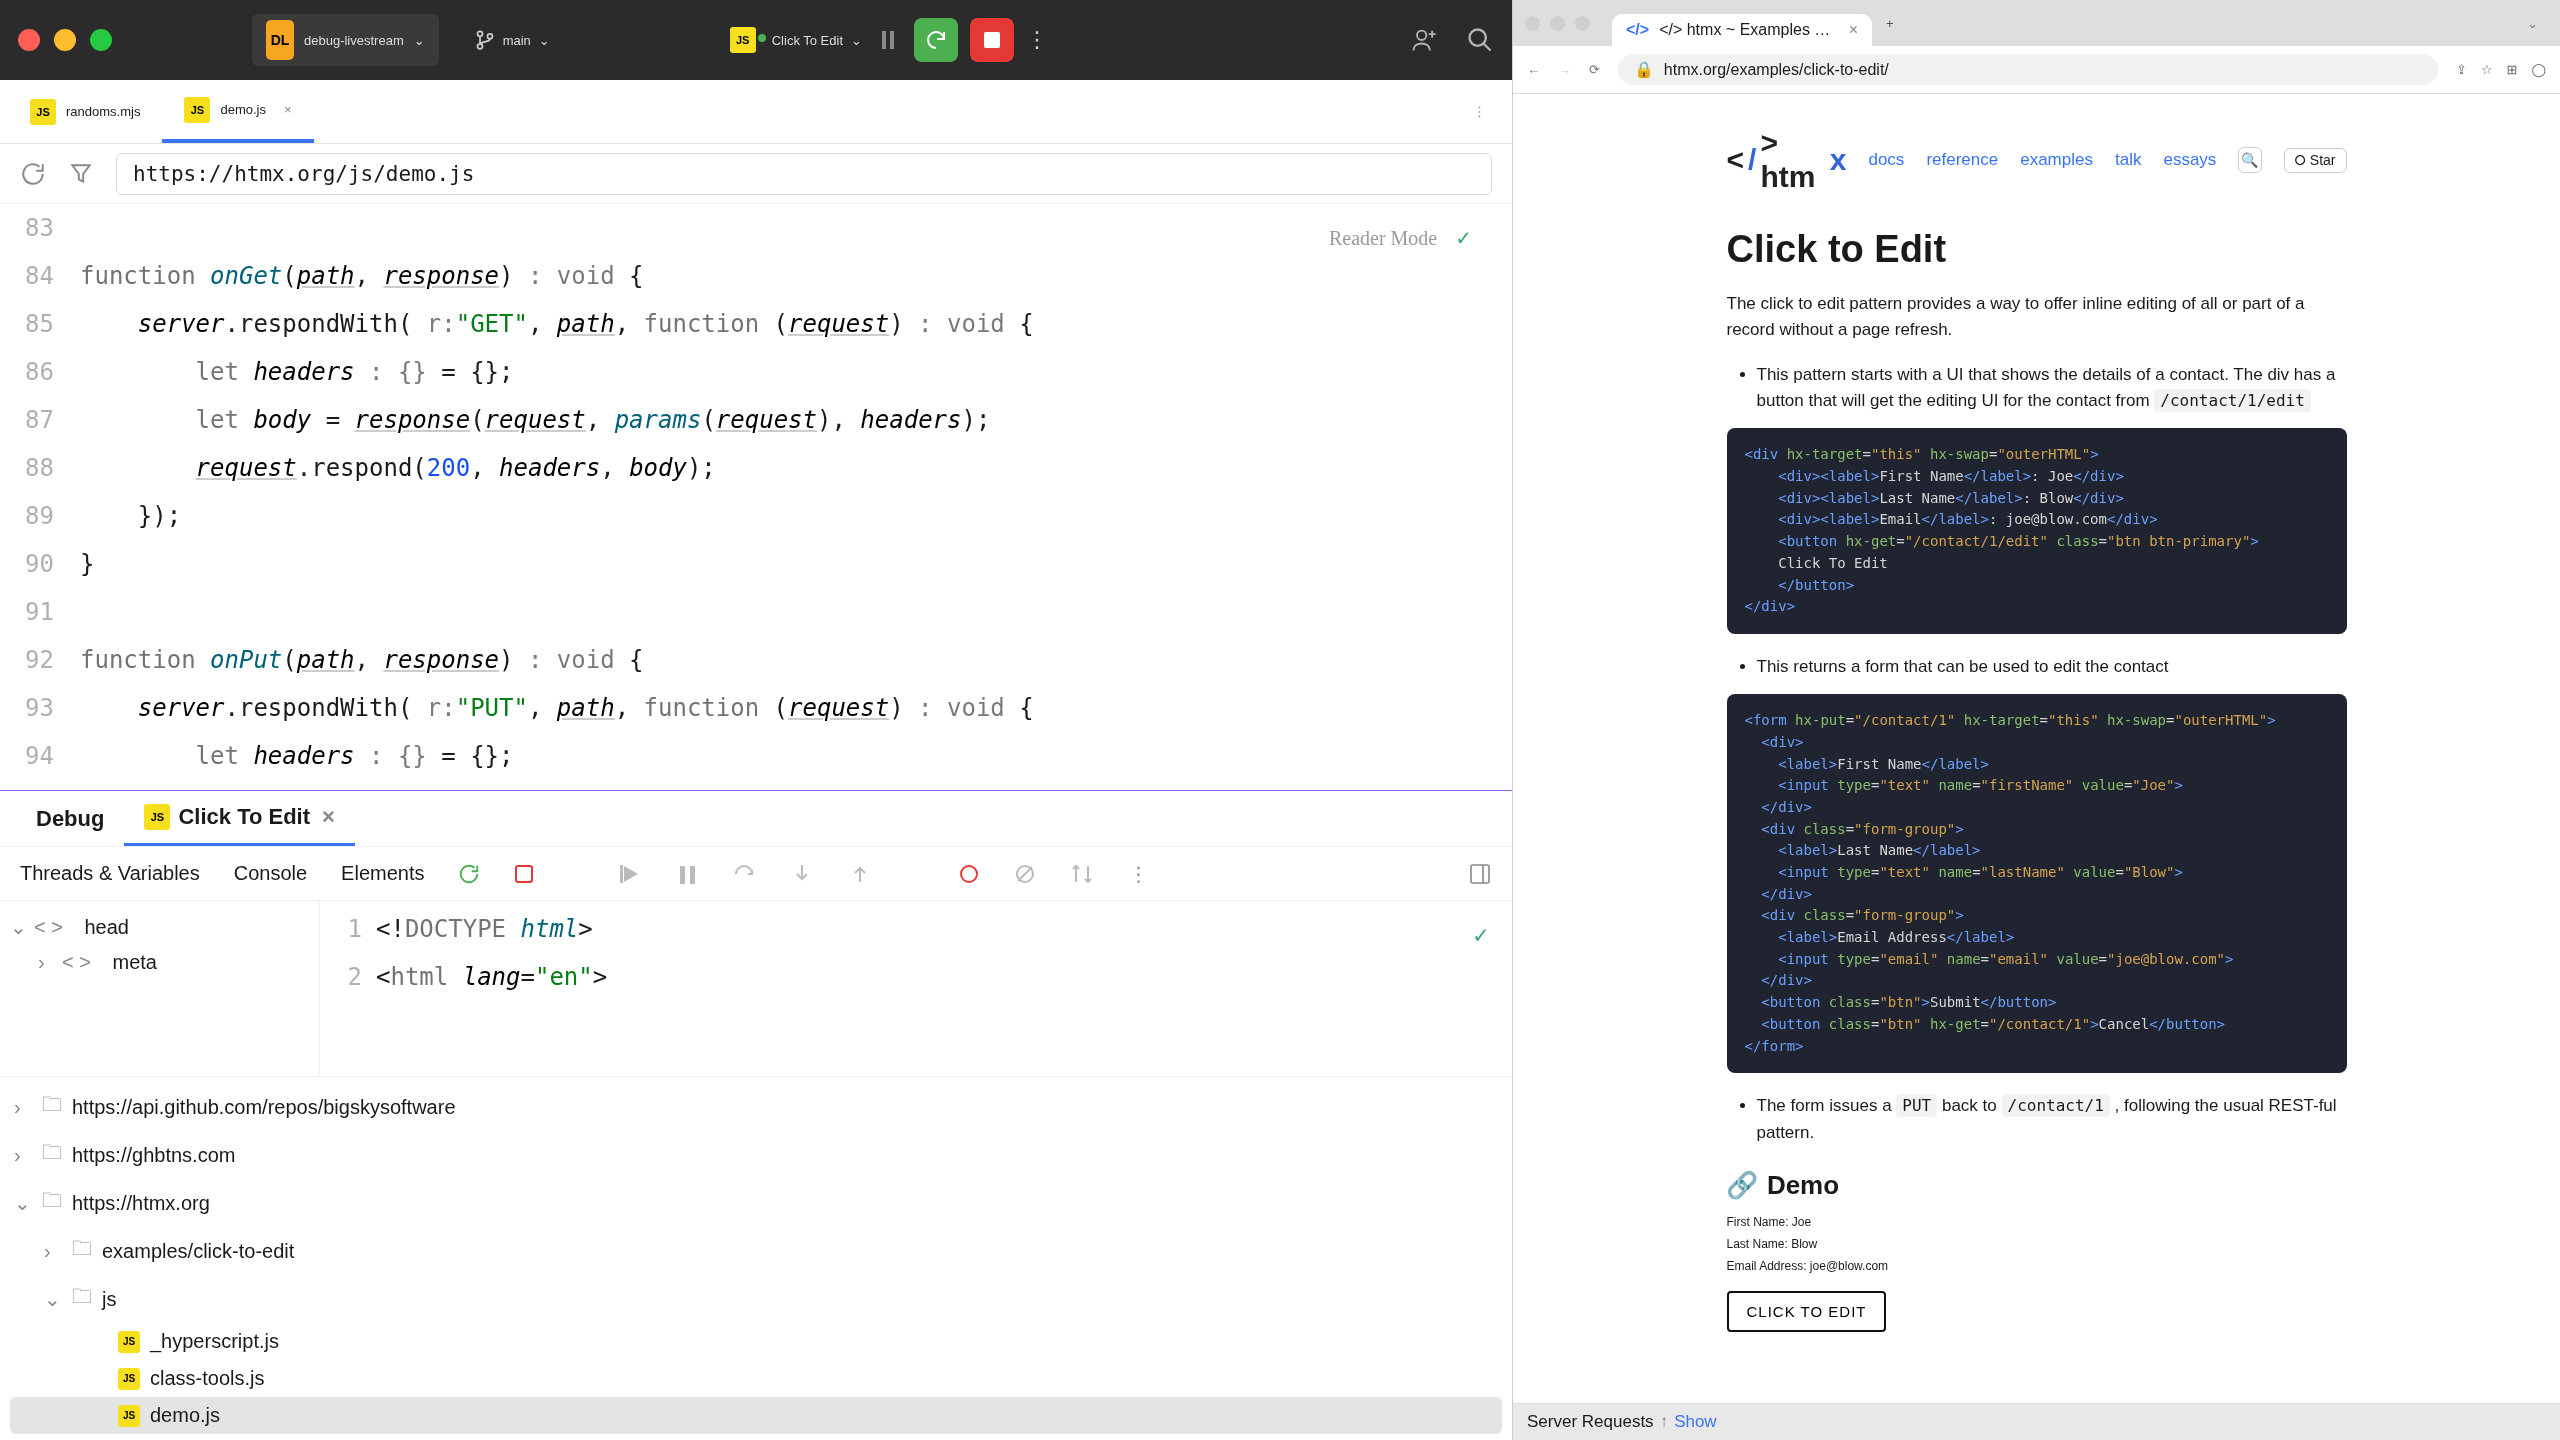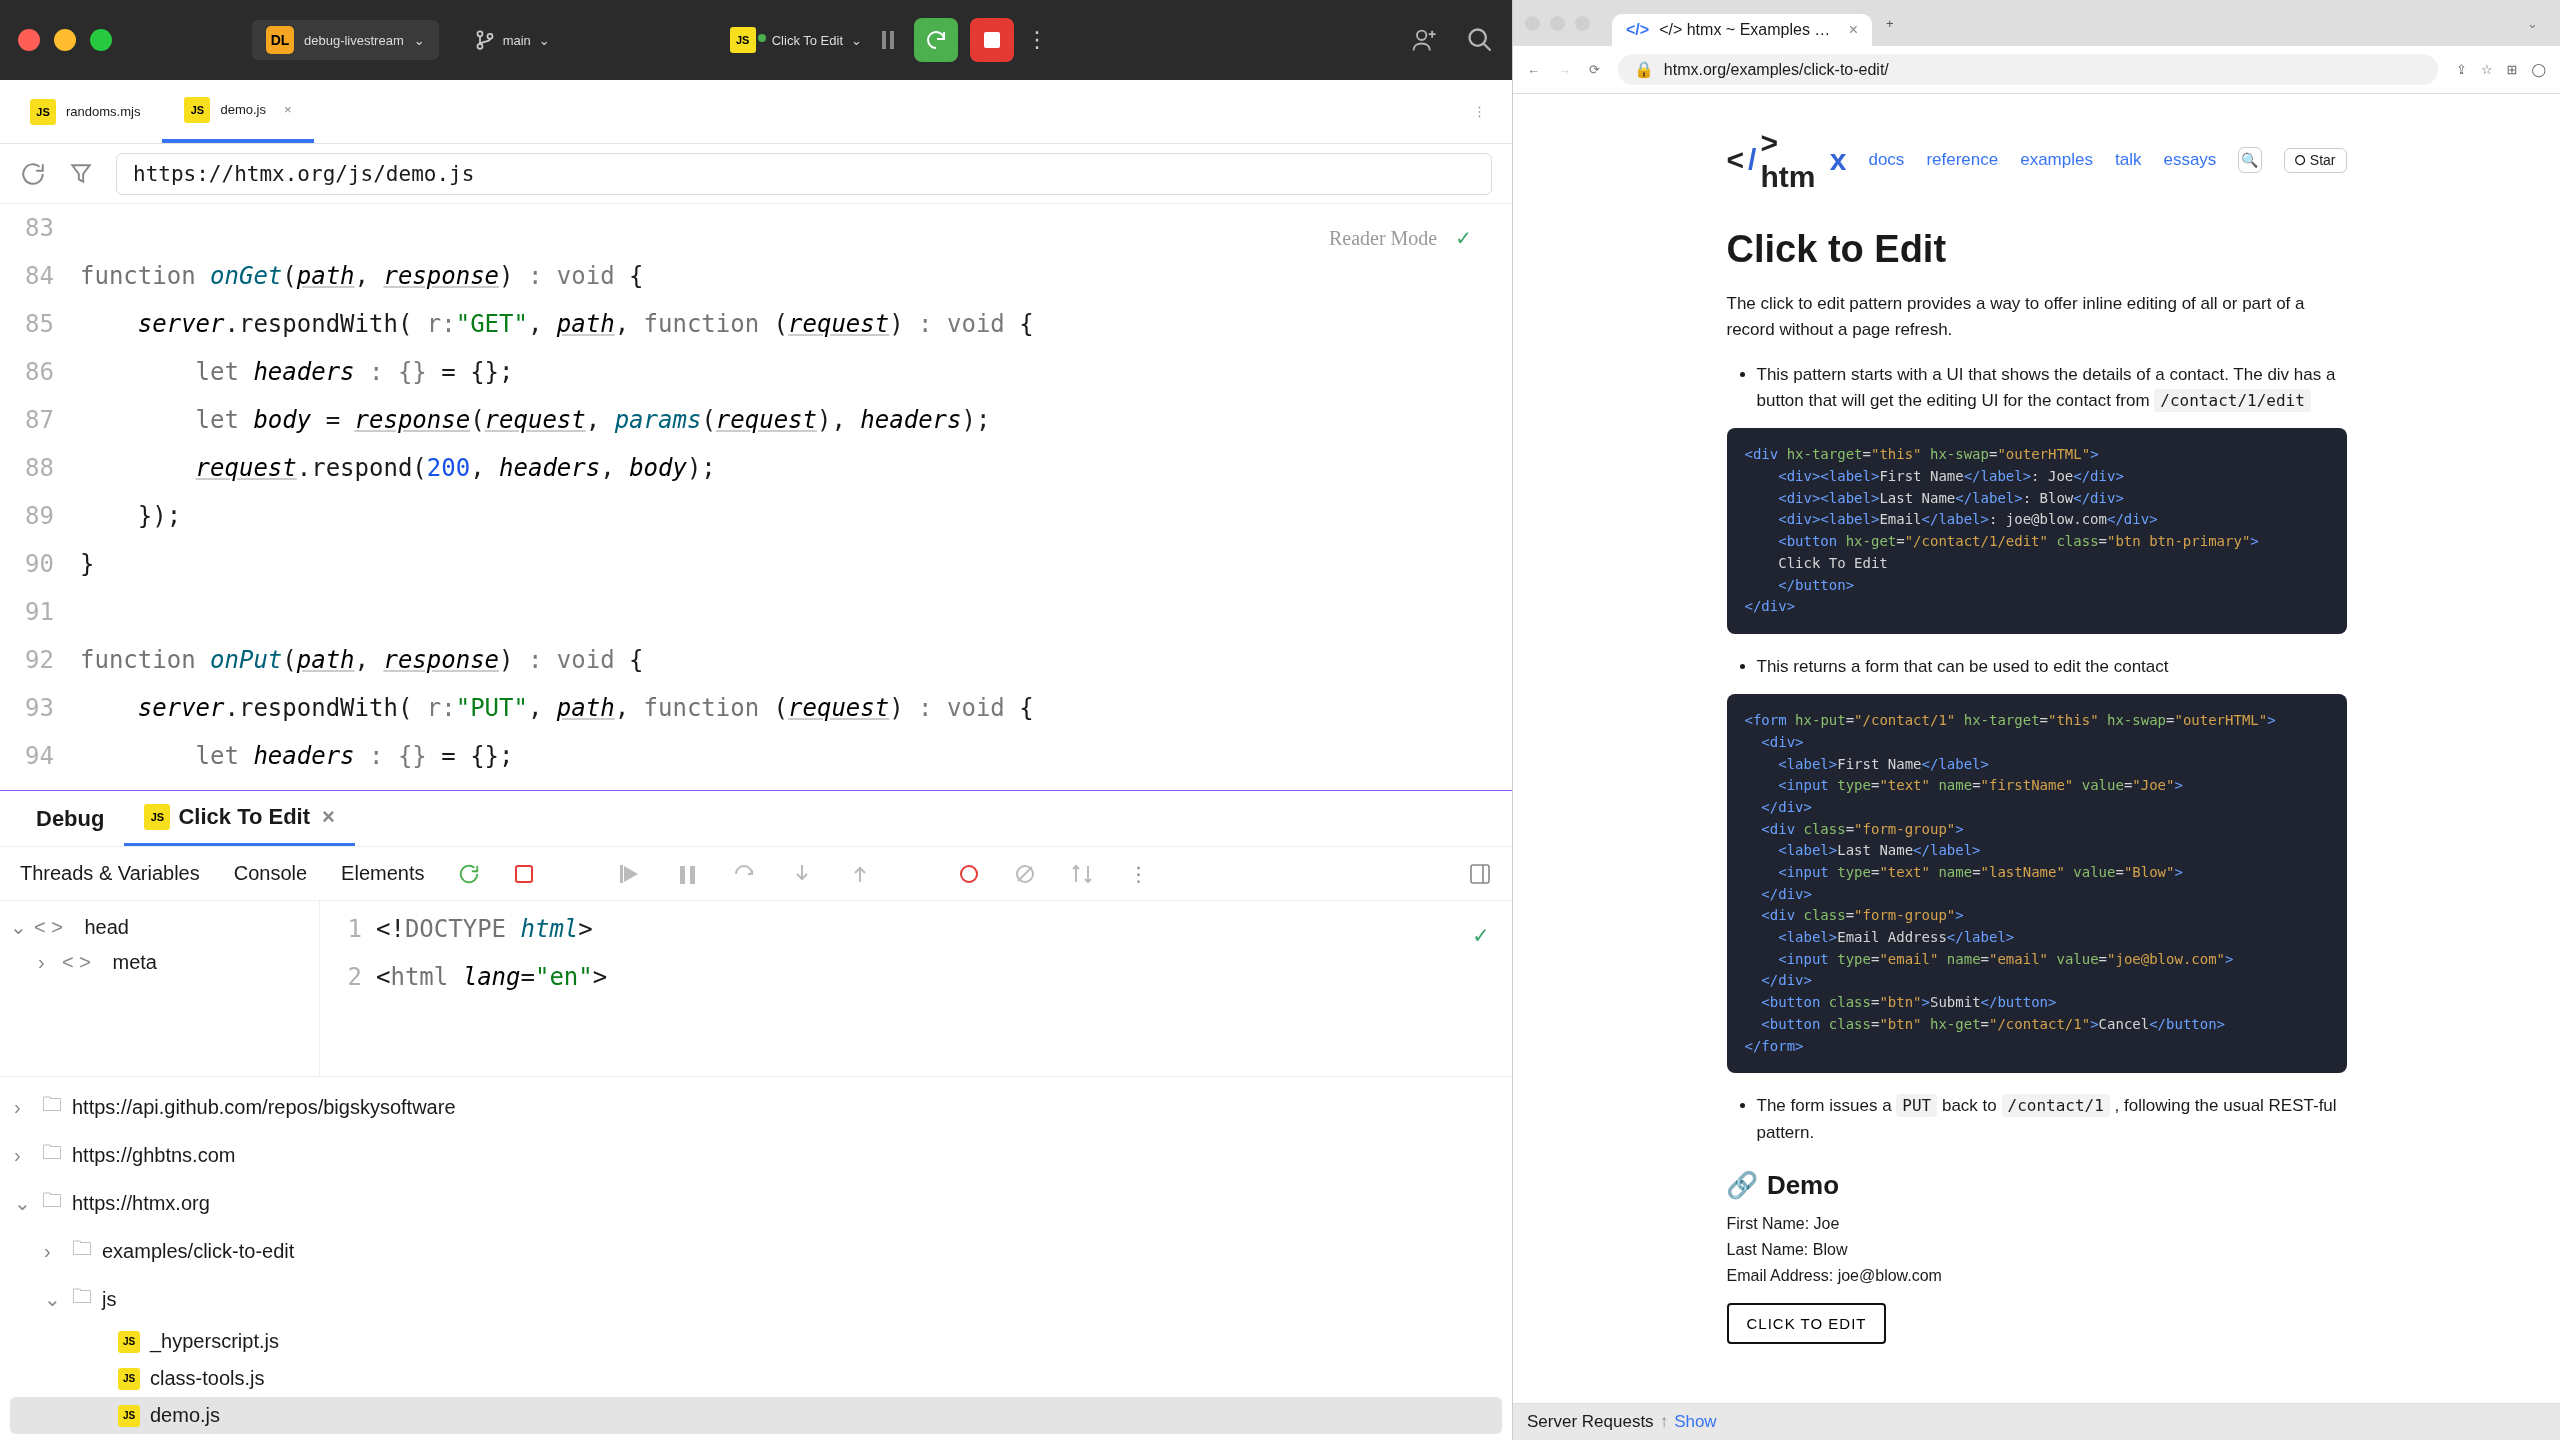--- a/index.html
+++ b/index.html
@@ -3,21 +3,21 @@
 <meta charset="utf-8">
 <style>
 * { margin: 0; padding: 0; box-sizing: border-box; }
 body { font-family: -apple-system, BlinkMacSystemFont, "Segoe UI", sans-serif; font-size: 13px; color: #1a1a1a; background: #fff; width: 2560px; height: 1440px; overflow: hidden; display: flex; }
 .ide { width: 1513px; height: 100%; display: flex; flex-direction: column; border-right: 1px solid #ccc; }
 .titlebar { height: 80px; background: #2b2b2b; display: flex; align-items: center; padding: 0 18px; color: #ddd; }
 .traffic { display: flex; gap: 14px; margin-right: 140px; }
 .tdot { width: 22px; height: 22px; border-radius: 50%; }
 .tclose { background: #ff5f57; } .tmin { background: #febc2e; } .tmax { background: #28c840; }
 .proj { display: flex; align-items: center; gap: 10px; background: #3a3a3a; padding: 6px 14px; border-radius: 6px; }
-.proj-icon { width: 28px; height: 28px; background: #f5a623; border-radius: 5px; color: #000; font-weight: 700; display: flex; align-items: center; justify-content: center; font-size: 14px; }
+.proj-icon { width: 28px; height: 40px; background: #f5a623; border-radius: 5px; color: #000; font-weight: 700; display: flex; align-items: center; justify-content: center; font-size: 14px; }
 .branch { display: flex; align-items: center; gap: 8px; margin-left: 36px; }
 .run-area { display: flex; align-items: center; gap: 12px; margin-left: 180px; }
 .run-cfg { display: flex; align-items: center; gap: 8px; }
 .jsicon { width: 26px; height: 26px; background: #f7df1e; border-radius: 3px; display: flex; align-items: center; justify-content: center; font-size: 11px; font-weight: 700; color: #000; }
 .dbg-btn { width: 44px; height: 44px; border-radius: 8px; display: flex; align-items: center; justify-content: center; }
 .dbg-green { background: #4caf50; } .dbg-red { background: #e53935; }
 .right-icons { margin-left: auto; display: flex; gap: 28px; }
 .ricon { width: 28px; height: 28px; opacity: .85; }
 .tabs { height: 64px; background: #fff; display: flex; align-items: center; border-bottom: 1px solid #e5e5e5; padding: 0 8px; }
 .tab { display: flex; align-items: center; gap: 10px; padding: 0 22px; height: 100%; cursor: pointer; }
@@ -75,21 +75,21 @@
 .hx-star { border: 1px solid #ccc; border-radius: 6px; padding: 3px 10px; font-size: 14px; display: flex; align-items: center; gap: 4px; }
 .hx-search { border: 1px solid #ccc; border-radius: 6px; width: 26px; height: 26px; display: flex; align-items: center; justify-content: center; color: #888; font-size: 14px; }
 h1.pg { font-size: 38px; font-weight: 700; margin-bottom: 20px; }
 .intro { font-size: 17px; line-height: 1.55; margin-bottom: 18px; }
 .bul { list-style: disc; padding-left: 30px; font-size: 17px; line-height: 1.55; margin-bottom: 14px; }
 .codepane { background: #1f2430; color: #d5d5d5; border-radius: 8px; padding: 16px 18px; font-family: ui-monospace, Menlo, monospace; font-size: 14px; line-height: 1.55; white-space: pre; margin-bottom: 20px; overflow: auto; }
 .t-tag { color: #6aa0ff; } .t-attr { color: #8abf6b; } .t-str { color: #d5a24c; }
 .inline-code { background: #f2f2f2; font-family: ui-monospace, Menlo, monospace; padding: 2px 6px; border-radius: 4px; font-size: 16px; }
 .demo-h { font-size: 26px; font-weight: 700; margin: 24px 0 14px; display: flex; align-items: center; gap: 8px; }
 .link-icon { color: #bbb; }
-.demo-line { font-size: 16px; margin-bottom: 8px; }
+.demo-line { font-size: 12px; margin-bottom: 8px; }
 .cte-btn { border: 2px solid #111; background: #fff; padding: 10px 18px; font-size: 15px; letter-spacing: 1px; border-radius: 4px; margin-top: 10px; cursor: pointer; }
 .sreq { border-top: 1px solid #ddd; padding: 8px 14px; font-size: 17px; }
 .sreq-row { display: flex; gap: 6px; }
 .sreq-link { color: #3874f2; }
 .sreq-col { display: flex; gap: 70px; padding-top: 6px; padding-left: 20px; }
 svg { display: block; }
 </style>
 </head>
 <body>
 

